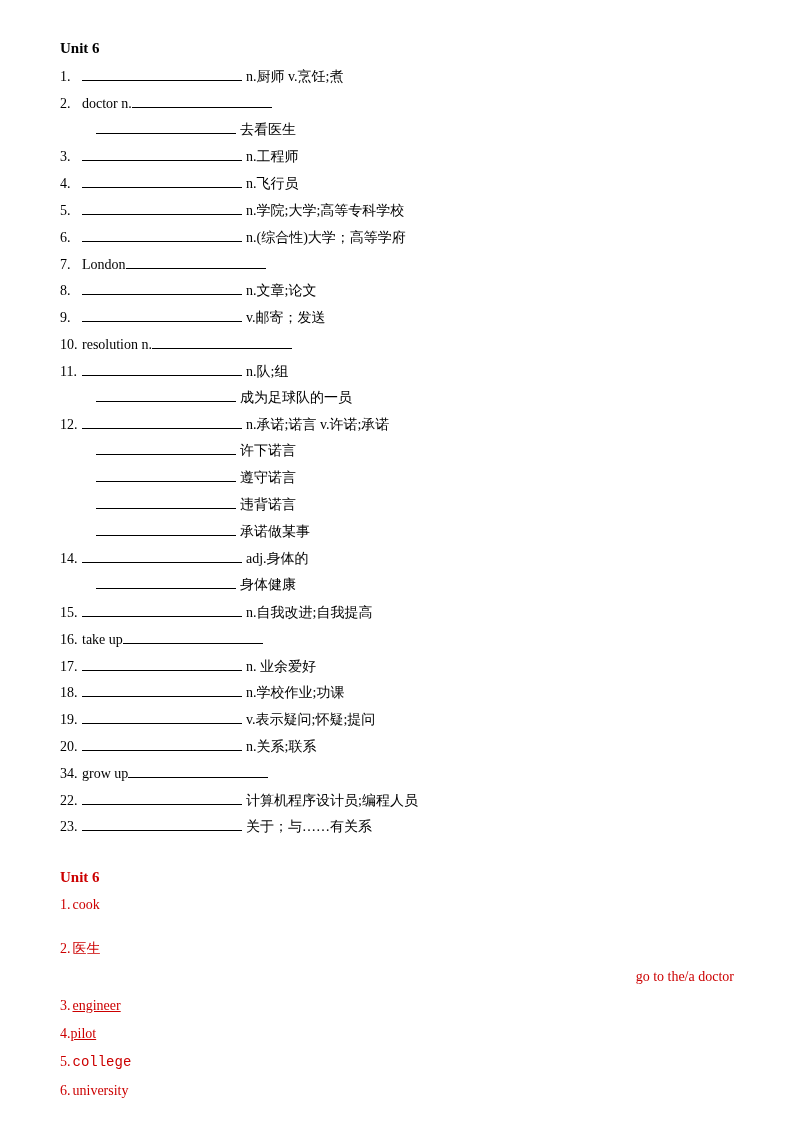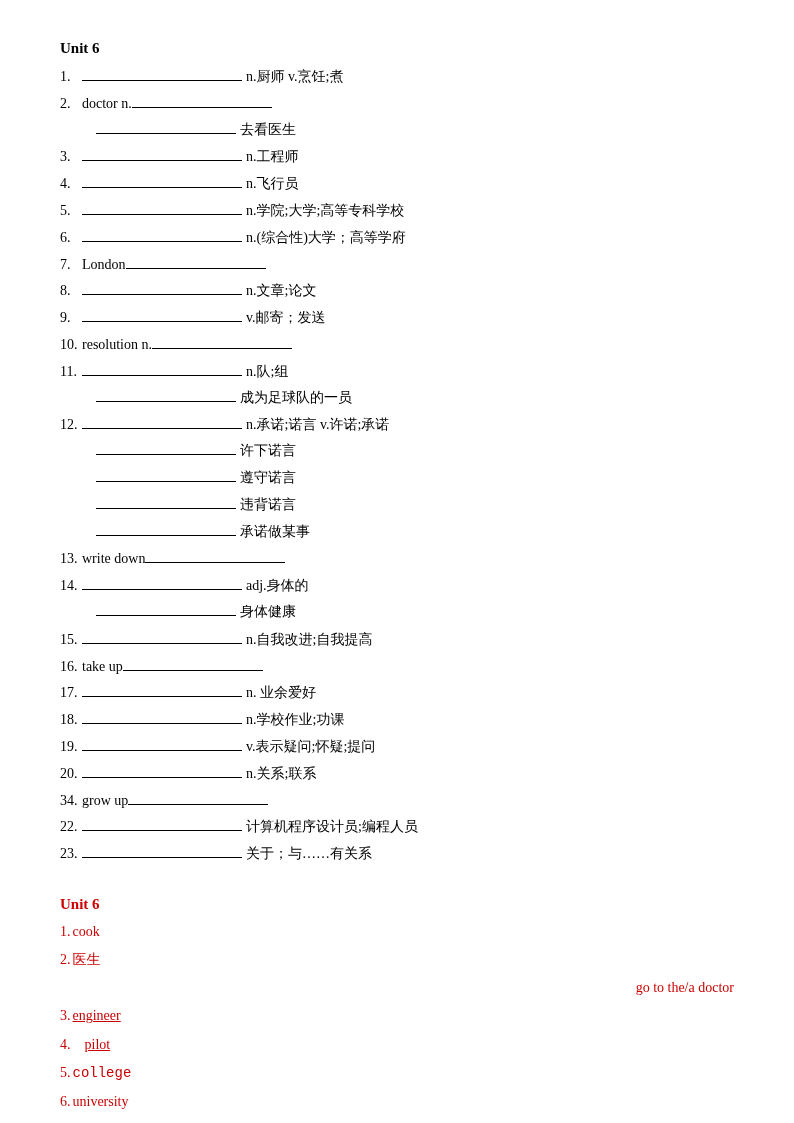--- a/index.html
+++ b/index.html
@@ -164,25 +164,20 @@
     </div>
     <div class="line indent">
       <span class="blank"></span>
       <span>违背诺言</span>
     </div>
     <div class="line indent">
       <span class="blank"></span>
       <span>承诺做某事</span>
     </div>
 
-    <div class="line">
-      <span class="line-number">13.</span>
-      <span>write down</span>
-      <span class="blank"></span>
-    </div>
 
     <div class="line">
       <span class="line-number">14.</span>
       <span class="blank blank-lg"></span>
       <span>adj.身体的</span>
     </div>
     <div class="line indent">
       <span class="blank"></span>
       <span>身体健康</span>
     </div>
@@ -245,34 +240,34 @@
   <div class="answer-section">
     <div class="answer-title">Unit 6</div>
 
     <div class="answer-line">
       <span>1.</span>
       <span style="margin-left:2px;">cook</span>
     </div>
 
     <div class="answer-line">
       <span>2.</span>
-      <span style="margin-left:2px;">医生</span>
+      <span style="margin-left:2px;margin-top:16px;">医生</span>
     </div>
     <div class="answer-line answer-indent">
       <span>go to the/a doctor</span>
     </div>
 
     <div class="answer-line">
       <span>3.</span>
       <span style="margin-left:2px;text-decoration:underline;">engineer</span>
     </div>
 
     <div class="answer-line">
       <span>4.</span>
-      <span style="margin-left:14px;text-decoration:underline;">pilot</span>
+      <span style="margin-left:0;text-decoration:underline;">pilot</span>
     </div>
 
     <div class="answer-line">
       <span>5.</span>
       <span style="margin-left:2px;font-family:Liberation Mono, monospace;">college</span>
     </div>
 
     <div class="answer-line">
       <span>6.</span>
       <span style="margin-left:2px;">university</span>

